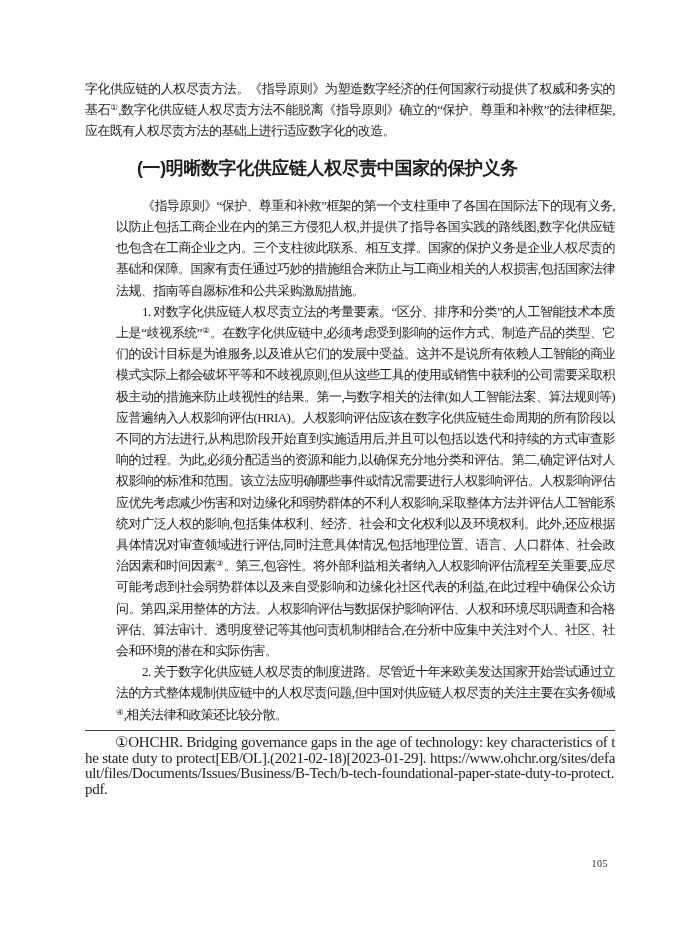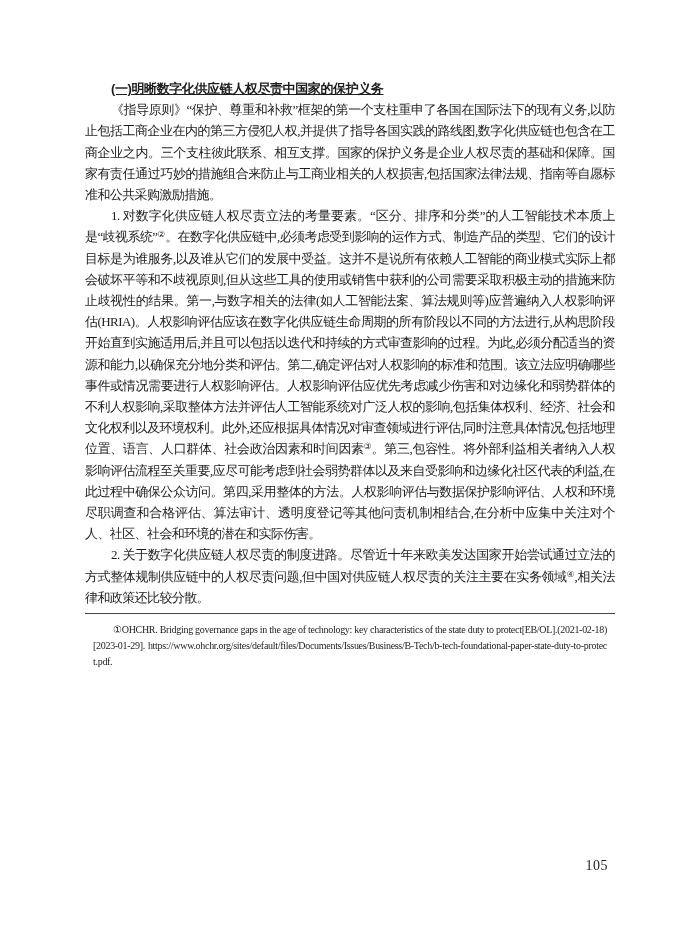--- a/index.html
+++ b/index.html
@@ -23,68 +23,68 @@
     width: 530px;
   }
   p.body-text {
     margin: 0;
     font-size: 13px;
     line-height: 21.2px;
     letter-spacing: -0.6px;
     text-align: justify;
     text-justify: inter-character;
   }
-  p.indent { text-indent: 2em; }
+  p.indent { text-indent: 2em; margin-left: 31px; }
   p.heading {
-    margin: 0;
+    margin: 16px;
     font-family: "Liberation Sans", "DejaVu Sans", sans-serif;
     font-weight: bold;
-    font-size: 13px;
+    font-size: 18px;
     line-height: 21.2px;
     letter-spacing: -0.4px;
     text-indent: 2em;
-    text-decoration: underline;
   }
   sup.fn-ref {
     font-size: 8.5px;
     letter-spacing: 0;
     vertical-align: 4px;
     line-height: 0;
   }
   .fn-sep {
     margin-top: 5px;
     border-top: 1px solid #444;
     width: 530px;
     height: 0;
   }
   .footnotes { margin-top: 4px; }
   p.fn {
-    margin: 8px;
-    font-size: 10px;
+    margin: 0;
+    font-size: 15px;
     line-height: 15.8px;
     letter-spacing: -0.3px;
     text-align: justify;
     text-indent: 2em;
     word-break: break-all;
   }
   .page-number {
     position: absolute;
     top: 858px;
     right: 92px;
-    font-size: 14px;
+    font-size: 10px;
     letter-spacing: 0.5px;
     color: #1d1d1d;
   }
 </style>
 </head>
 <body>
 
 <div class="page">
   <div class="content">
 
+    <p class="body-text"><span>字化供应链的人权尽责方法。《指导原则》为塑造数字经济的任何国家行动提供了权威和务实的基石</span><sup class="fn-ref">①</sup><span>,数字化供应链人权尽责方法不能脱离《指导原则》确立的“保护、尊重和补救”的法律框架,应在既有人权尽责方法的基础上进行适应数字化的改造。</span></p>
 
     <p class="heading">(一)明晰数字化供应链人权尽责中国家的保护义务</p>
 
     <p class="body-text indent">《指导原则》“保护、尊重和补救”框架的第一个支柱重申了各国在国际法下的现有义务,以防止包括工商企业在内的第三方侵犯人权,并提供了指导各国实践的路线图,数字化供应链也包含在工商企业之内。三个支柱彼此联系、相互支撑。国家的保护义务是企业人权尽责的基础和保障。国家有责任通过巧妙的措施组合来防止与工商业相关的人权损害,包括国家法律法规、指南等自愿标准和公共采购激励措施。</p>
 
     <p class="body-text indent"><span>1. 对数字化供应链人权尽责立法的考量要素。“区分、排序和分类”的人工智能技术本质上是“歧视系统”</span><sup class="fn-ref">②</sup><span>。在数字化供应链中,必须考虑受到影响的运作方式、制造产品的类型、它们的设计目标是为谁服务,以及谁从它们的发展中受益。这并不是说所有依赖人工智能的商业模式实际上都会破坏平等和不歧视原则,但从这些工具的使用或销售中获利的公司需要采取积极主动的措施来防止歧视性的结果。第一,与数字相关的法律(如人工智能法案、算法规则等)应普遍纳入人权影响评估(HRIA)。人权影响评估应该在数字化供应链生命周期的所有阶段以不同的方法进行,从构思阶段开始直到实施适用后,并且可以包括以迭代和持续的方式审查影响的过程。为此,必须分配适当的资源和能力,以确保充分地分类和评估。第二,确定评估对人权影响的标准和范围。该立法应明确哪些事件或情况需要进行人权影响评估。人权影响评估应优先考虑减少伤害和对边缘化和弱势群体的不利人权影响,采取整体方法并评估人工智能系统对广泛人权的影响,包括集体权利、经济、社会和文化权利以及环境权利。此外,还应根据具体情况对审查领域进行评估,同时注意具体情况,包括地理位置、语言、人口群体、社会政治因素和时间因素</span><sup class="fn-ref">③</sup><span>。第三,包容性。将外部利益相关者纳入人权影响评估流程至关重要,应尽可能考虑到社会弱势群体以及来自受影响和边缘化社区代表的利益,在此过程中确保公众访问。第四,采用整体的方法。人权影响评估与数据保护影响评估、人权和环境尽职调查和合格评估、算法审计、透明度登记等其他问责机制相结合,在分析中应集中关注对个人、社区、社会和环境的潜在和实际伤害。</span></p>
 
     <p class="body-text indent"><span>2. 关于数字化供应链人权尽责的制度进路。尽管近十年来欧美发达国家开始尝试通过立法的方式整体规制供应链中的人权尽责问题,但中国对供应链人权尽责的关注主要在实务领域</span><sup class="fn-ref">④</sup><span>,相关法律和政策还比较分散。</span></p>
 
 

